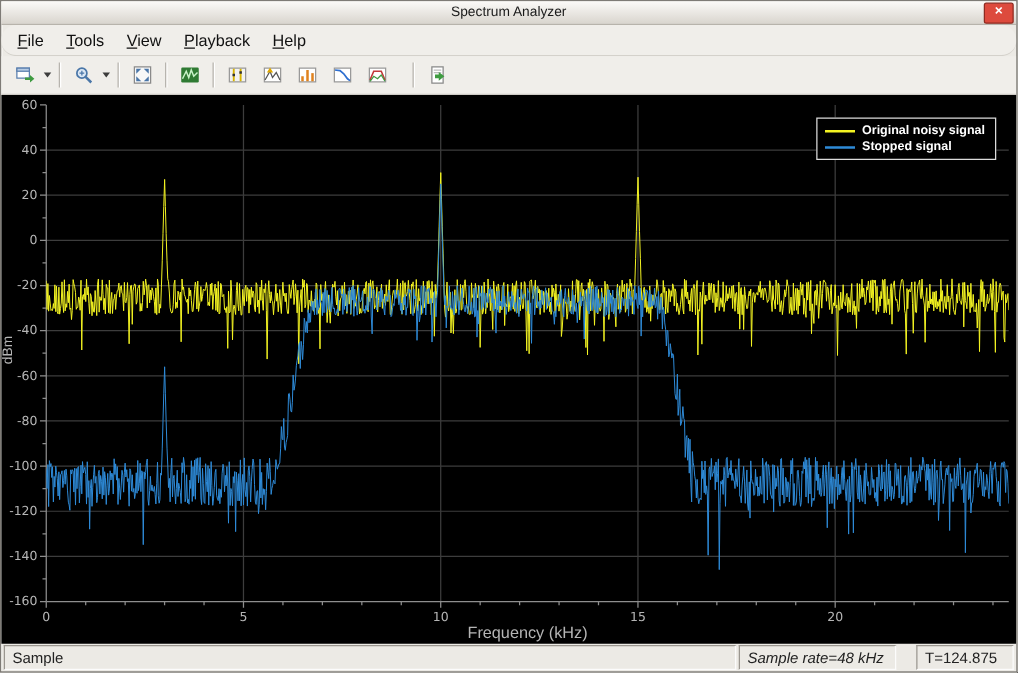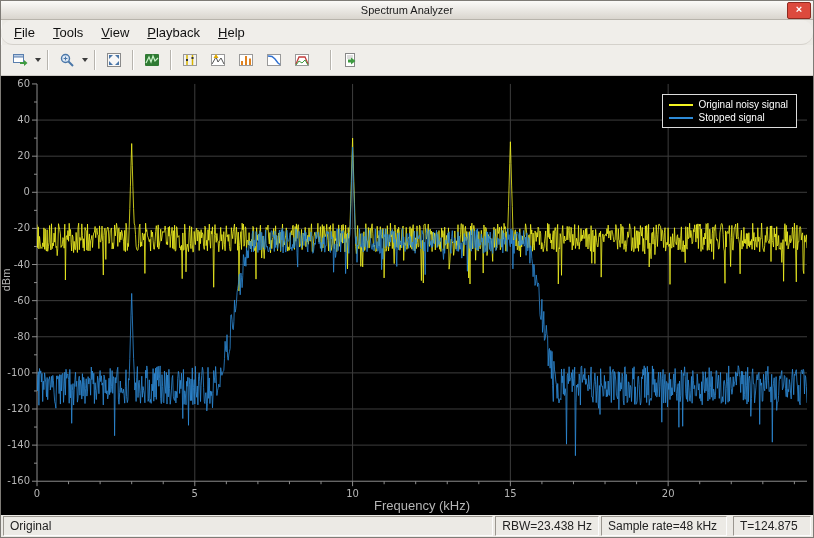--- a/index.html
+++ b/index.html
@@ -33,29 +33,29 @@
   .canvas{flex:1 1 auto;position:relative;background:#000;}
   .canvas svg{position:absolute;inset:0;width:100%;height:100%;}
   .xlabel{position:absolute;left:421px;bottom:2px;transform:translateX(-50%);
     color:#b5b5b5;font-size:13px;}
   .ylabel{position:absolute;left:-6px;top:198px;color:#b5b5b5;font-size:11px;
     transform:rotate(-90deg);}
   .legend{position:absolute;top:18px;right:16px;background:#000;border:1px solid #dcdcdc;
     padding:3px 8px 3px 6px;}
   .legend-row{display:flex;align-items:center;height:13px;}
   .swatch{width:24px;height:2px;margin-right:6px;flex:0 0 24px;}
-  .legend-label{color:#fff;font-size:10px;white-space:nowrap;}
+  .legend-label{color:#fff;font-size:10px;white-space:nowrap;font-weight:bold;}
   
   .statusbar{height:22px;flex:0 0 22px;display:flex;align-items:stretch;background:#eceae5;
     padding:1px 2px;box-sizing:border-box;font-size:12px;color:#222;}
   .status-panel{border:1px solid;border-color:#9a968f #fcfcfc #fcfcfc #9a968f;
     padding:1px 6px;display:flex;align-items:center;white-space:nowrap;box-sizing:border-box;}
   .status-left{flex:1 1 auto;margin-right:2px;}
   .status-rbw{flex:0 0 102px;margin-right:2px;}
-  .status-rate{flex:0 0 126px;margin-right:6px;}
+  .status-rate{flex:0 0 126px;margin-right:16px;font-style:italic;}
   .status-time{flex:0 0 78px;}
 </style>
 </head>
 <body>
 
 <div class="window">
 
   <div class="titlebar">
     <div class="title-text">Spectrum Analyzer</div>
     <div class="close-btn">×</div>
@@ -263,19 +263,18 @@
         <span class="legend-label">Original noisy signal</span>
       </div>
       <div class="legend-row">
         <span class="swatch" style="background: rgb(46, 139, 216);"></span>
         <span class="legend-label">Stopped signal</span>
       </div>
     </div>
   </div>
 
   <div class="statusbar">
-    <div class="status-panel status-left">Original</div>
-    <div class="status-panel status-rbw">RBW=23.438 Hz</div>
+    <div class="status-panel status-left">Sample</div>
     <div class="status-panel status-rate">Sample rate=48 kHz</div>
     <div class="status-panel status-time">T=124.875</div>
   </div>
 
 </div>
 
 </body></html>

